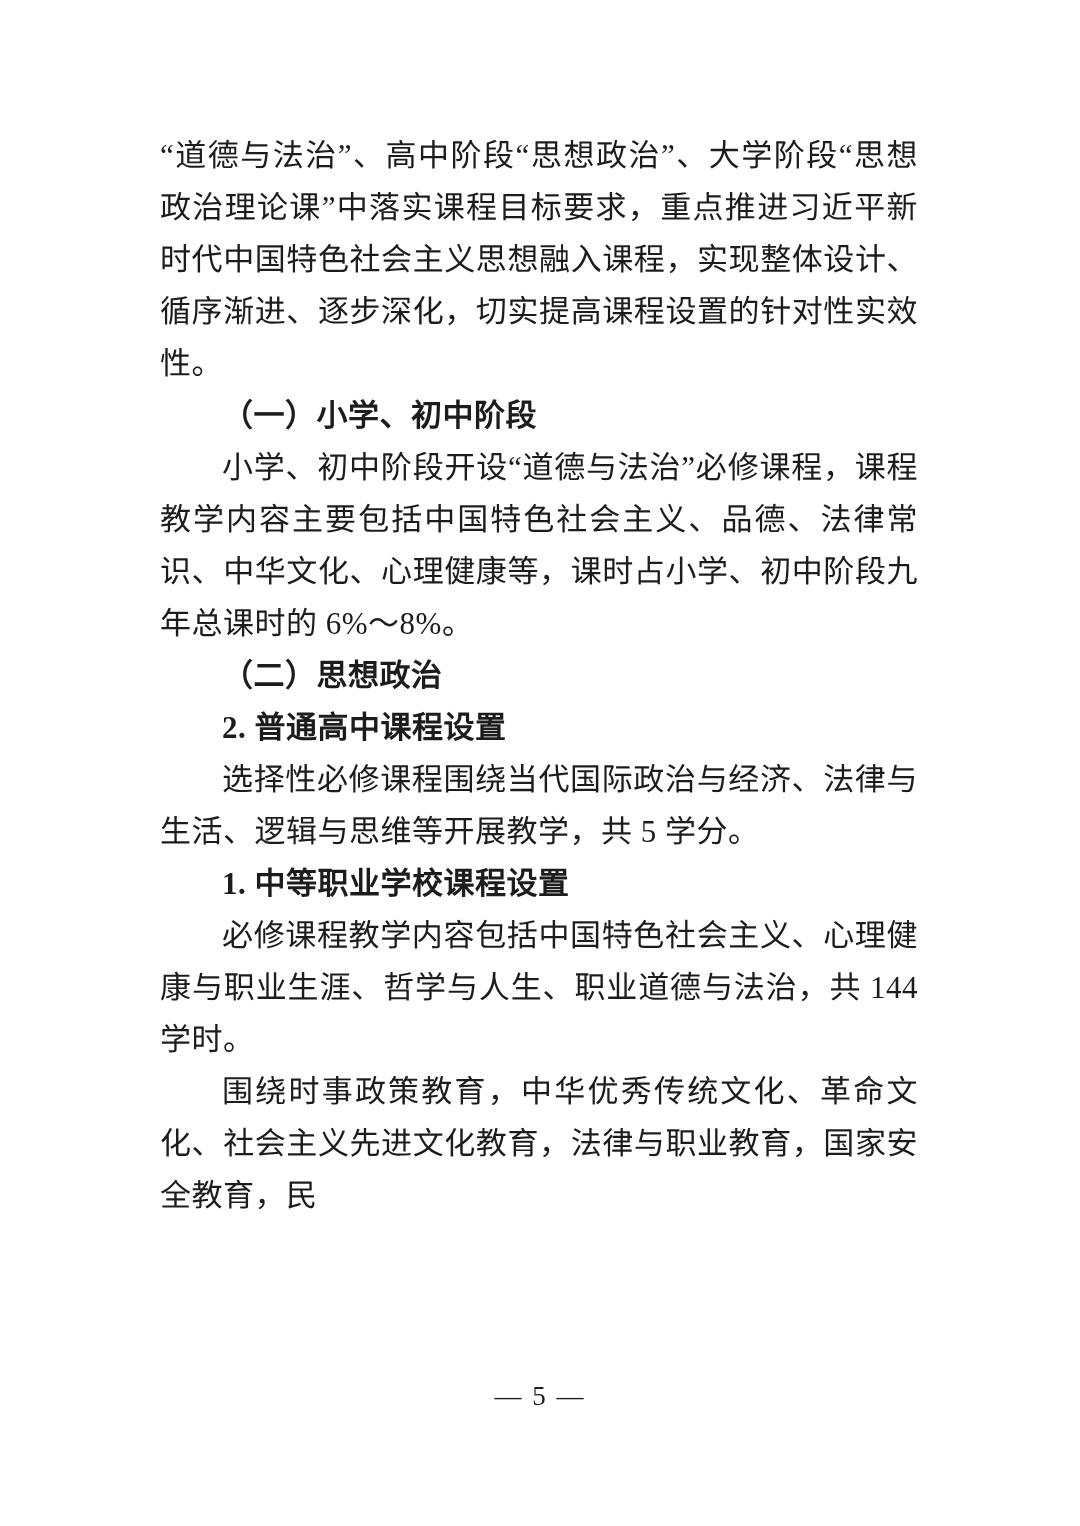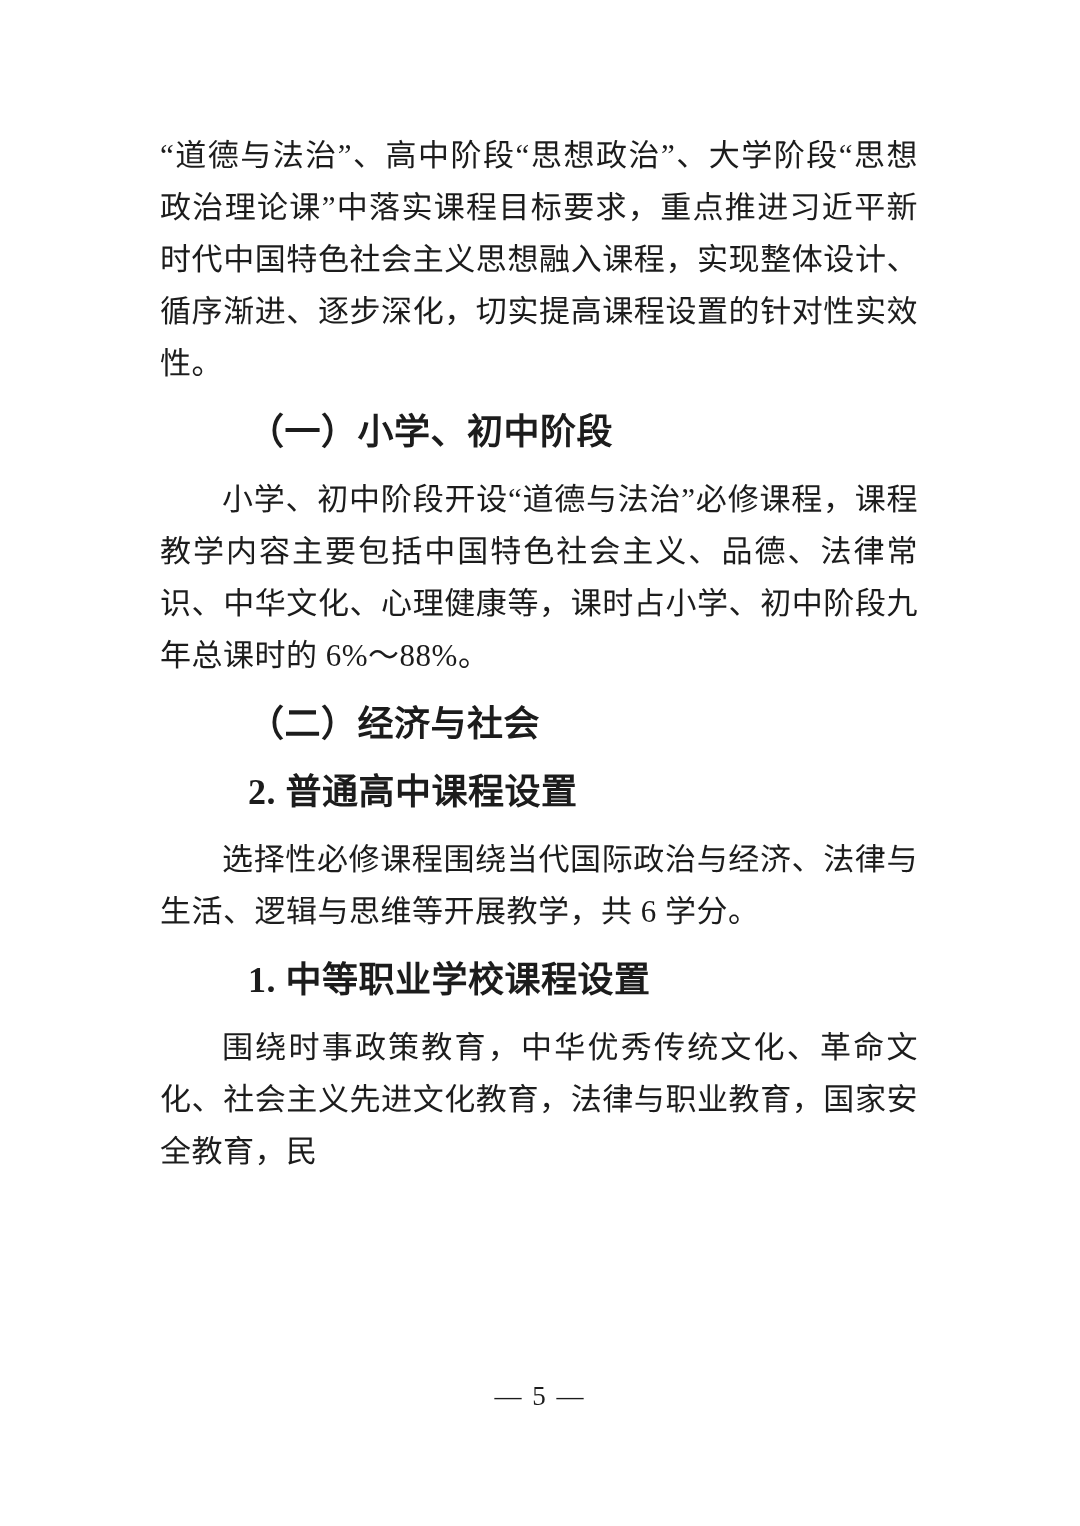--- a/index.html
+++ b/index.html
@@ -31,22 +31,22 @@
     text-align: justify;
     text-justify: inter-ideograph;
     text-indent: 2em;
     letter-spacing: 0.5px;
     word-break: break-all;
   }
   .para.no-indent {
     text-indent: 0;
   }
   .heading {
-    margin: 16px;
-    font-size: 36px;
+    margin: 0;
+    font-size: 31px;
     line-height: 52px;
     font-weight: 700;
     text-align: left;
     text-indent: 2em;
     letter-spacing: 0.5px;
   }
   .footer {
     position: absolute;
     left: 0;
     top: 1378px;
@@ -59,21 +59,22 @@
     letter-spacing: 2px;
   }
 </style>
 </head>
 <body>
 
 <div class="page">
   <div class="content">
     <p class="para no-indent">“道德与法治”、高中阶段“思想政治”、大学阶段“思想政治理论课”中落实课程目标要求，重点推进习近平新时代中国特色社会主义思想融入课程，实现整体设计、循序渐进、逐步深化，切实提高课程设置的针对性实效性。</p>
     <p class="heading">（一）小学、初中阶段</p>
-    <p class="para">小学、初中阶段开设“道德与法治”必修课程，课程教学内容主要包括中国特色社会主义、品德、法律常识、中华文化、心理健康等，课时占小学、初中阶段九年总课时的 6%～88%。</p>
-    <p class="heading">（二）经济与社会</p>
+    <p class="para">小学、初中阶段开设“道德与法治”必修课程，课程教学内容主要包括中国特色社会主义、品德、法律常识、中华文化、心理健康等，课时占小学、初中阶段九年总课时的 6%～8%。</p>
+    <p class="heading">（二）思想政治</p>
     <p class="heading">2. 普通高中课程设置</p>
-    <p class="para">选择性必修课程围绕当代国际政治与经济、法律与生活、逻辑与思维等开展教学，共 6 学分。</p>
+    <p class="para">选择性必修课程围绕当代国际政治与经济、法律与生活、逻辑与思维等开展教学，共 5 学分。</p>
     <p class="heading">1. 中等职业学校课程设置</p>
+    <p class="para">必修课程教学内容包括中国特色社会主义、心理健康与职业生涯、哲学与人生、职业道德与法治，共 144 学时。</p>
     <p class="para">围绕时事政策教育，中华优秀传统文化、革命文化、社会主义先进文化教育，法律与职业教育，国家安全教育，民</p>
   </div>
   <div class="footer">— 5 —</div>
 </div>
 
 </body></html>

